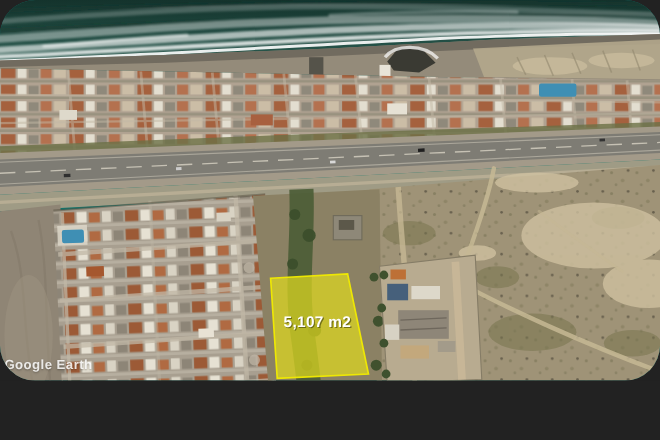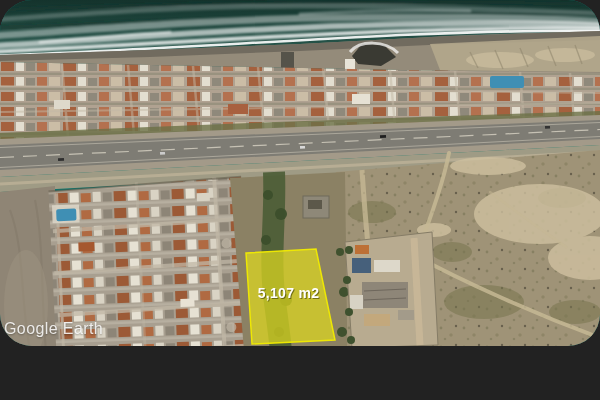--- a/index.html
+++ b/index.html
@@ -5,21 +5,21 @@
   html,body{margin:0;padding:0;background:#222;}
   .stage{
     position:relative;width:600px;height:346px;overflow:hidden;
     font-family:"Liberation Sans",sans-serif;
     background:#0f766e;
     border-radius:32px;
   }
   .stage svg{display:block;}
   .watermark{
     position:absolute;left:4px;bottom:8px;
-    font-size:16px;letter-spacing:.4px;font-weight:400;
+    font-size:12px;letter-spacing:.4px;font-weight:700;
     color:rgba(255,255,255,.85);
     text-shadow:0 1px 2px rgba(0,0,0,.35);
     user-select:none;pointer-events:none;
   }
   .parcel-label{
     font-size:14px;font-weight:bold;letter-spacing:.3px;
   }
 </style>
 </head>
 <body>

